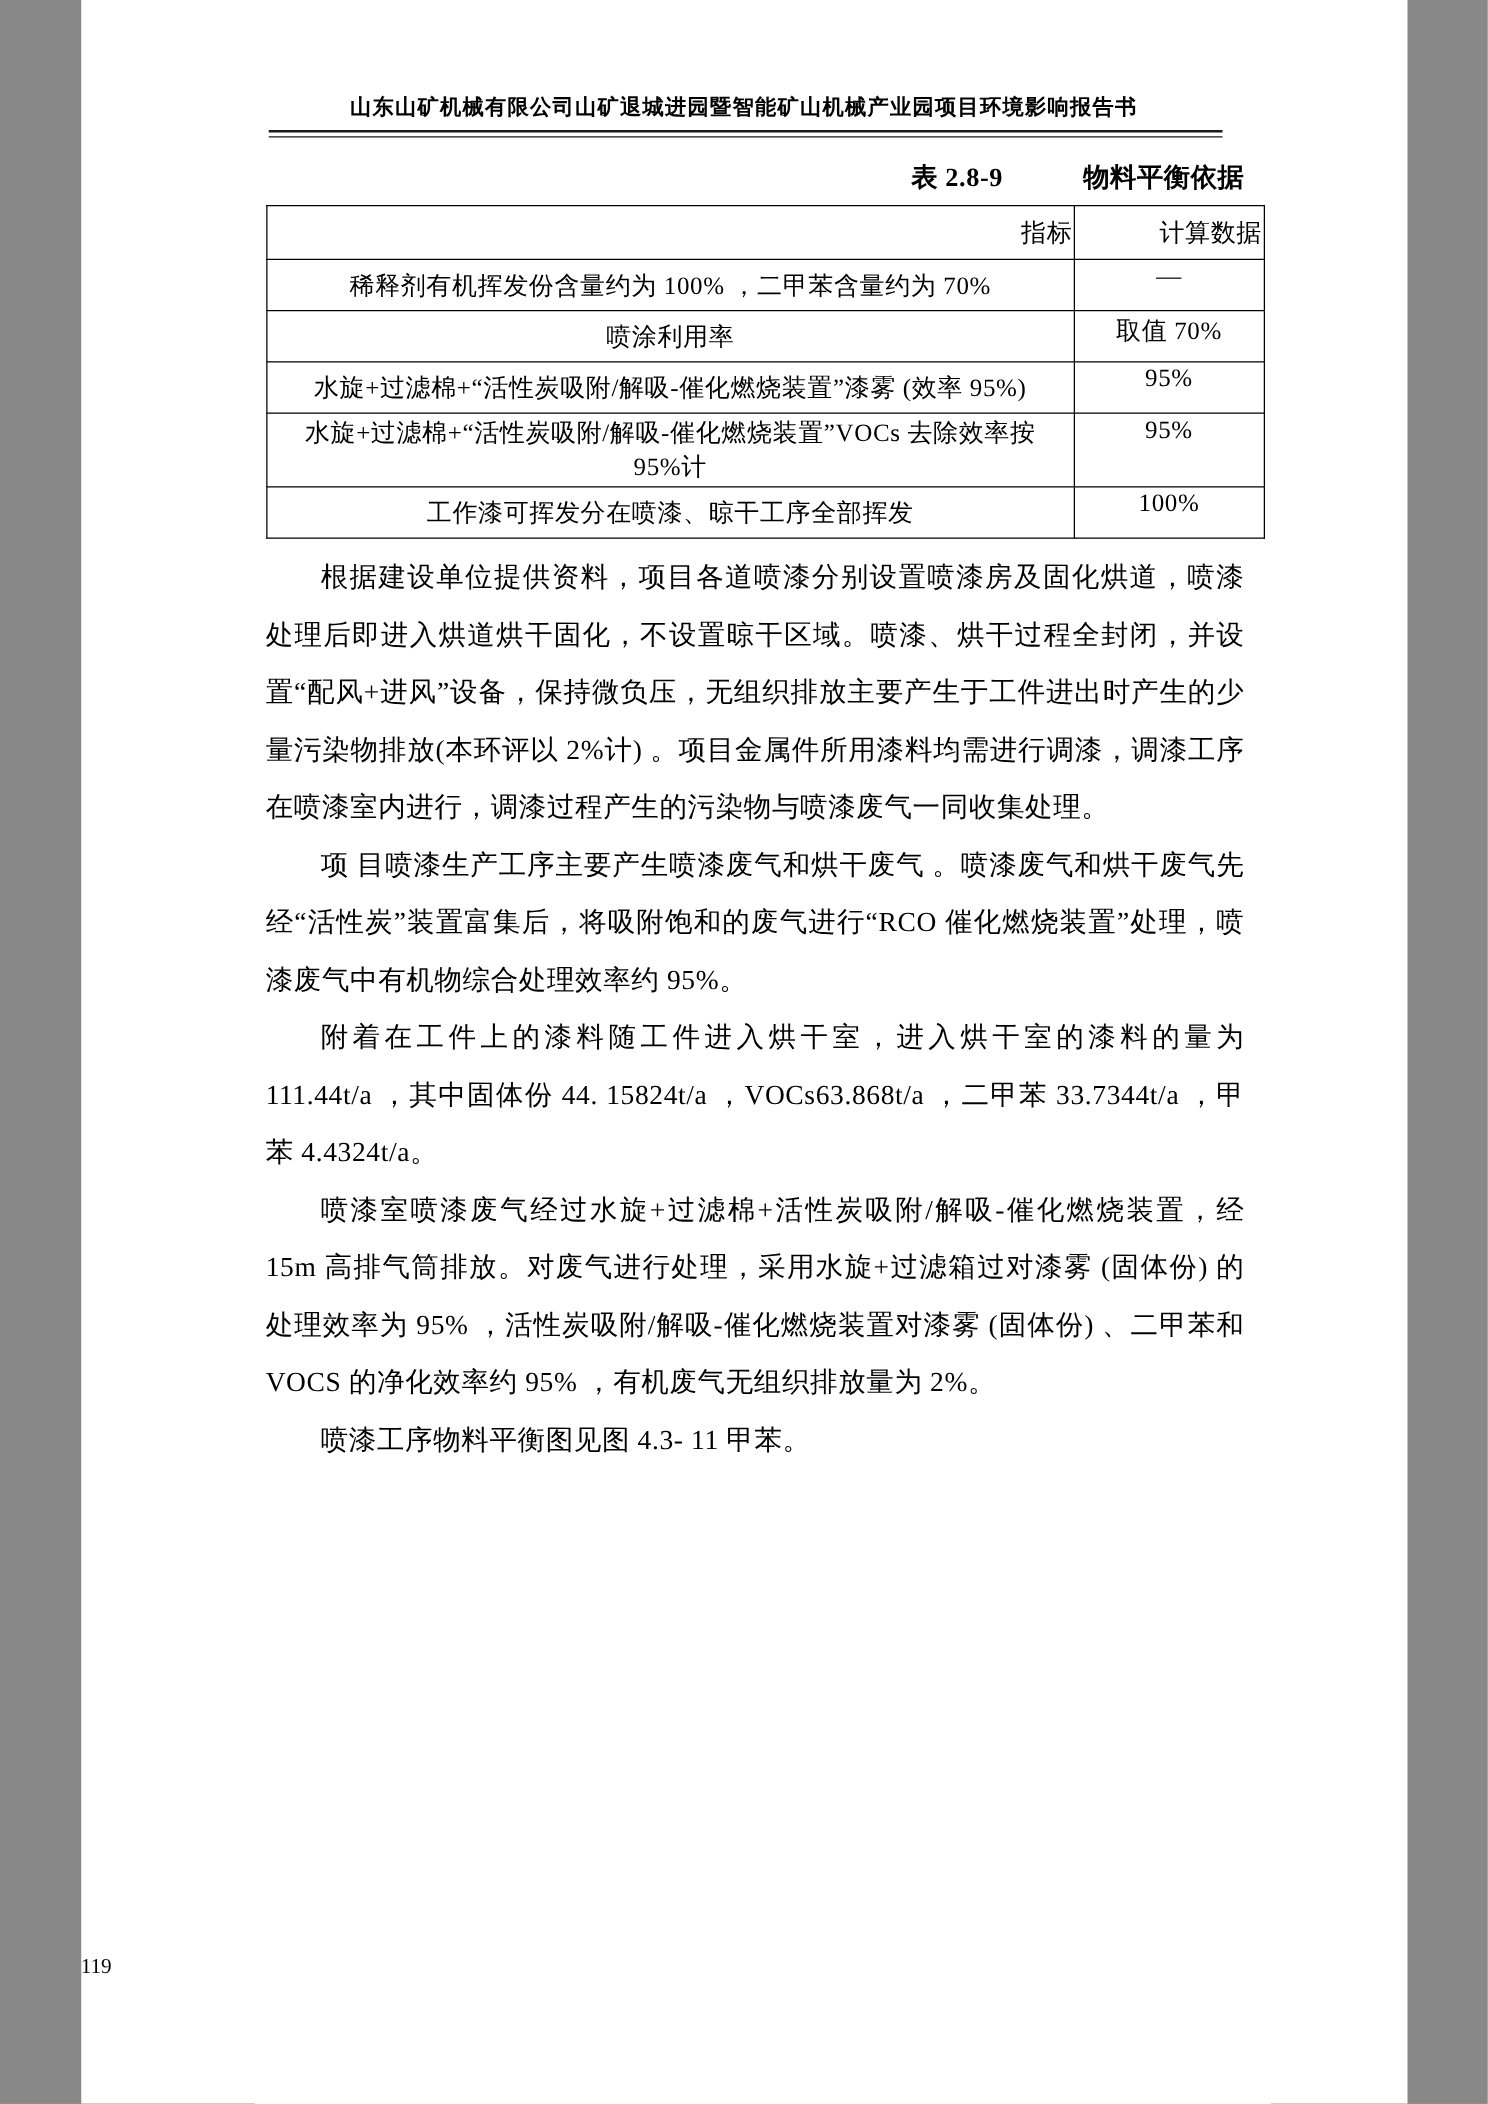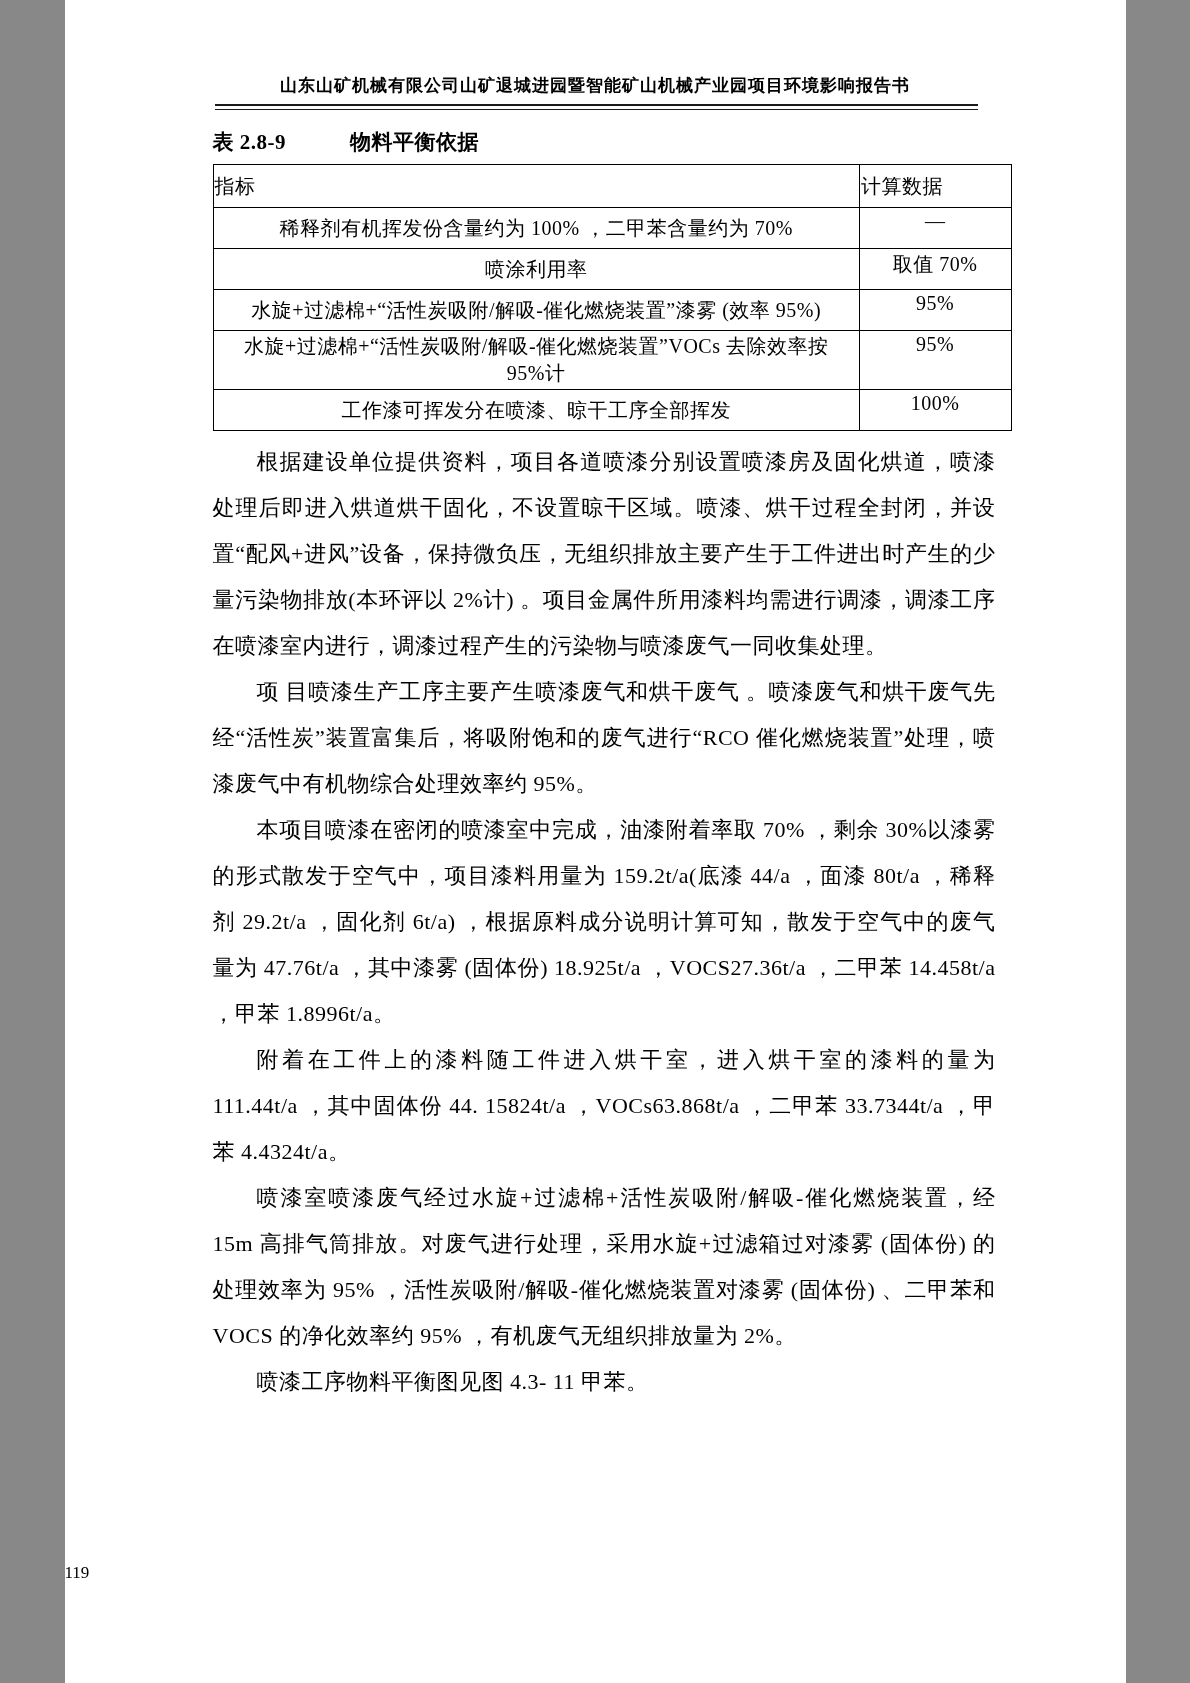--- a/index.html
+++ b/index.html
@@ -36,41 +36,41 @@
     letter-spacing:0.5px;
     text-align:justify;
     text-justify:inter-ideograph;
   }
   .indent { text-indent:2em; }
 
   .intro-para { margin-top:22px; line-height:34px; }
 
   .table-caption {
     margin-top:18px;
-    text-align:left;
+    text-align:right;
     font-size:21px;
     font-weight:bold;
     letter-spacing:0.5px;
   }
   .caption-title { margin-left:64px; }
 
   
   table.balance {
     width:calc(100% + 16px);
     margin-top:8px;
     border-collapse:collapse;
     table-layout:fixed;
   }
   table.balance th, table.balance td {
     border:1.6px solid #000;
     font-size:20px;
     font-weight:normal;
     letter-spacing:0.5px;
   }
-  table.balance th { height:40px; text-align:left; }
+  table.balance th { height:40px; text-align:right; }
   td.cell-indicator { height:36px; padding:2px 12px; text-align:center; }
   td.cell-value { text-align:center; vertical-align:top; padding-top:2px; }
   col.col-ind { width:81%; }
   col.col-val { width:19%; }
 
   .section-heading { margin-top:16px; line-height:40px; }
   .first-body { margin-top:8px; }
 
   
   .page-number {
@@ -126,21 +126,20 @@
         <tr>
           <td class="cell-indicator">工作漆可挥发分在喷漆、晾干工序全部挥发</td>
           <td class="cell-value">100%</td>
         </tr>
       </tbody>
     </table>
 
 
     <p class="para indent first-body">根据建设单位提供资料，项目各道喷漆分别设置喷漆房及固化烘道，喷漆处理后即进入烘道烘干固化，不设置晾干区域。喷漆、烘干过程全封闭，并设置“配风+进风”设备，保持微负压，无组织排放主要产生于工件进出时产生的少量污染物排放(本环评以 2%计) 。项目金属件所用漆料均需进行调漆，调漆工序在喷漆室内进行，调漆过程产生的污染物与喷漆废气一同收集处理。</p>
     <p class="para indent">项 目喷漆生产工序主要产生喷漆废气和烘干废气 。喷漆废气和烘干废气先经“活性炭”装置富集后，将吸附饱和的废气进行“RCO 催化燃烧装置”处理，喷漆废气中有机物综合处理效率约 95%。</p>
-    <p class="para indent">本项目喷漆在密闭的喷漆室中完成，油漆附着率取 70% ，剩余 30%以漆雾的形式散发于空气中，项目漆料用量为 159.2t/a(底漆 44/a ，面漆 80t/a ，稀释剂 29.2t/a ，固化剂 6t/a) ，根据原料成分说明计算可知，散发于空气中的废气量为 47.76t/a ，其中漆雾 (固体份) 18.925t/a ，VOCS27.36t/a ，二甲苯 14.458t/a ，甲苯 1.8996t/a。</p>
     <p class="para indent">附着在工件上的漆料随工件进入烘干室，进入烘干室的漆料的量为 111.44t/a ，其中固体份 44. 15824t/a ，VOCs63.868t/a ，二甲苯 33.7344t/a ，甲苯 4.4324t/a。</p>
     <p class="para indent">喷漆室喷漆废气经过水旋+过滤棉+活性炭吸附/解吸-催化燃烧装置，经 15m 高排气筒排放。对废气进行处理，采用水旋+过滤箱过对漆雾 (固体份) 的处理效率为 95% ，活性炭吸附/解吸-催化燃烧装置对漆雾 (固体份) 、二甲苯和 VOCS 的净化效率约 95% ，有机废气无组织排放量为 2%。</p>
     <p class="para indent">喷漆工序物料平衡图见图 4.3- 11 甲苯。</p>
 
   </div>
 
   <div class="page-number">119</div>
 
 </div>
 

